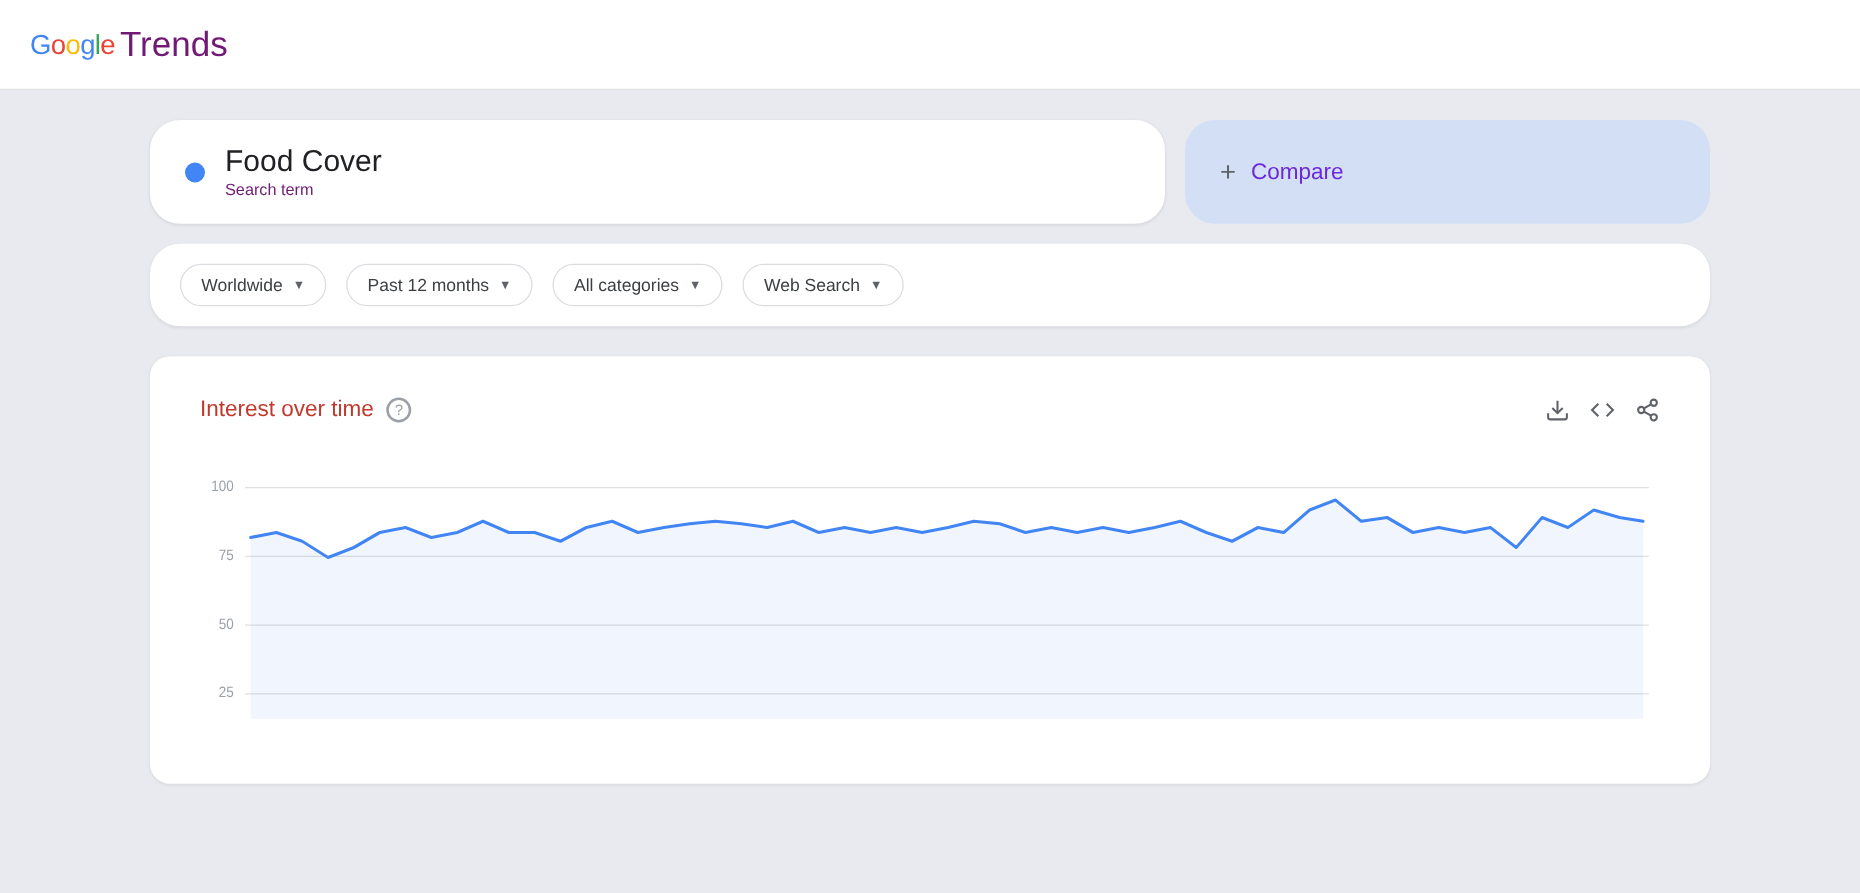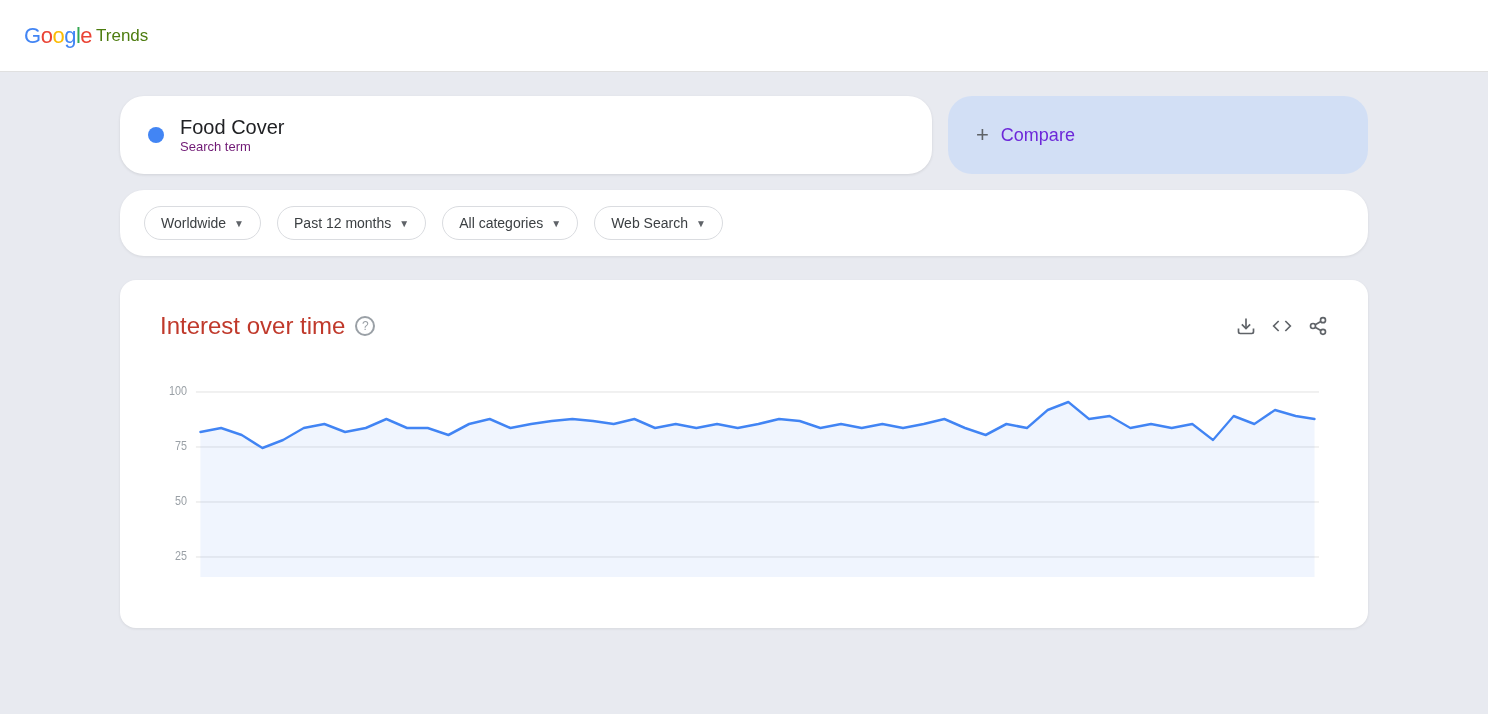--- a/index.html
+++ b/index.html
@@ -29,22 +29,22 @@
       font-weight: 400;
       letter-spacing: -0.5px;
     }
     .logo-g { color: #4285F4; }
     .logo-o1 { color: #EA4335; }
     .logo-o2 { color: #FBBC05; }
     .logo-g2 { color: #4285F4; }
     .logo-l { color: #34A853; }
     .logo-e { color: #EA4335; }
     .logo-trends {
-      font-size: 17px;
-      color: #4d7c0f;
+      font-size: 28px;
+      color: #701a75;
       margin-left: 4px;
       font-weight: 400;
     }
     nav {
       display: flex;
       align-items: center;
       gap: 8px;
     }
     .nav-item {
       padding: 8px 16px;
@@ -103,21 +103,21 @@
       height: 16px;
       border-radius: 50%;
       background: #4285F4;
       flex-shrink: 0;
     }
     .search-term-info {
       display: flex;
       flex-direction: column;
     }
     .search-term-name {
-      font-size: 20px;
+      font-size: 24px;
       font-weight: 500;
       color: #202124;
     }
     .search-term-type {
       font-size: 13px;
       color: #701a75;
     }
     .compare-box {
       background: #d2dff5;
       border-radius: 24px;
@@ -180,21 +180,21 @@
       align-items: center;
       justify-content: space-between;
       margin-bottom: 32px;
     }
     .chart-title-group {
       display: flex;
       align-items: center;
       gap: 10px;
     }
     .chart-title {
-      font-size: 24px;
+      font-size: 18px;
       color: #c0392b;
       font-weight: 500;
     }
     .help-icon {
       width: 20px;
       height: 20px;
       border-radius: 50%;
       border: 2px solid #9aa0a6;
       display: flex;
       align-items: center;

